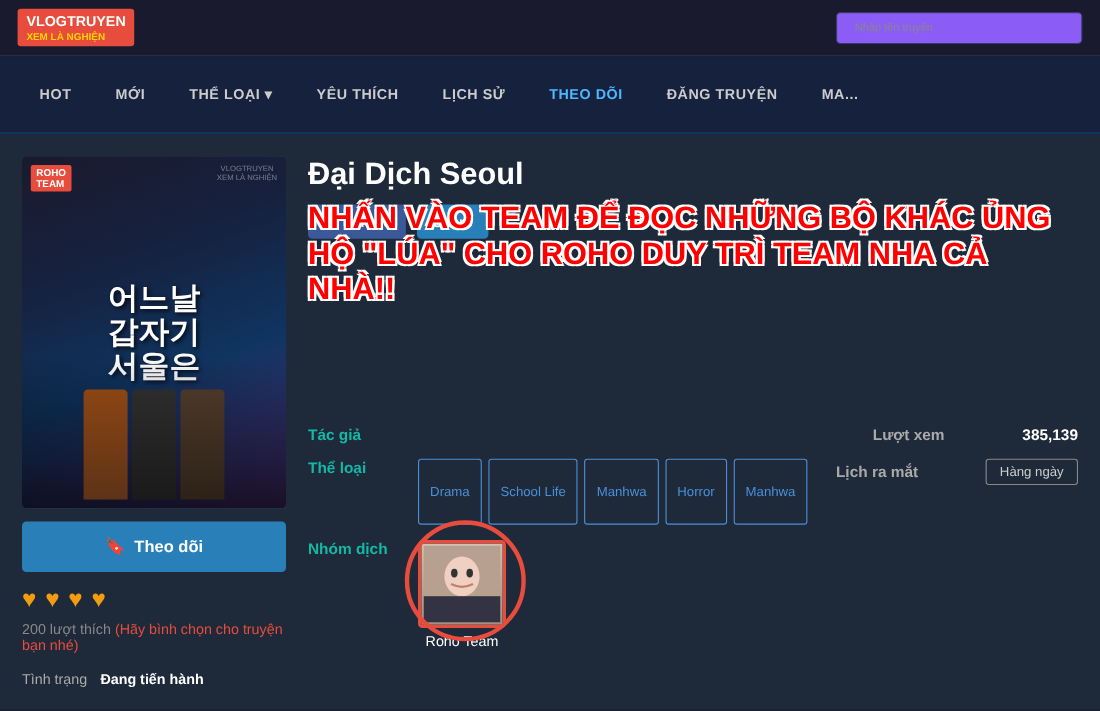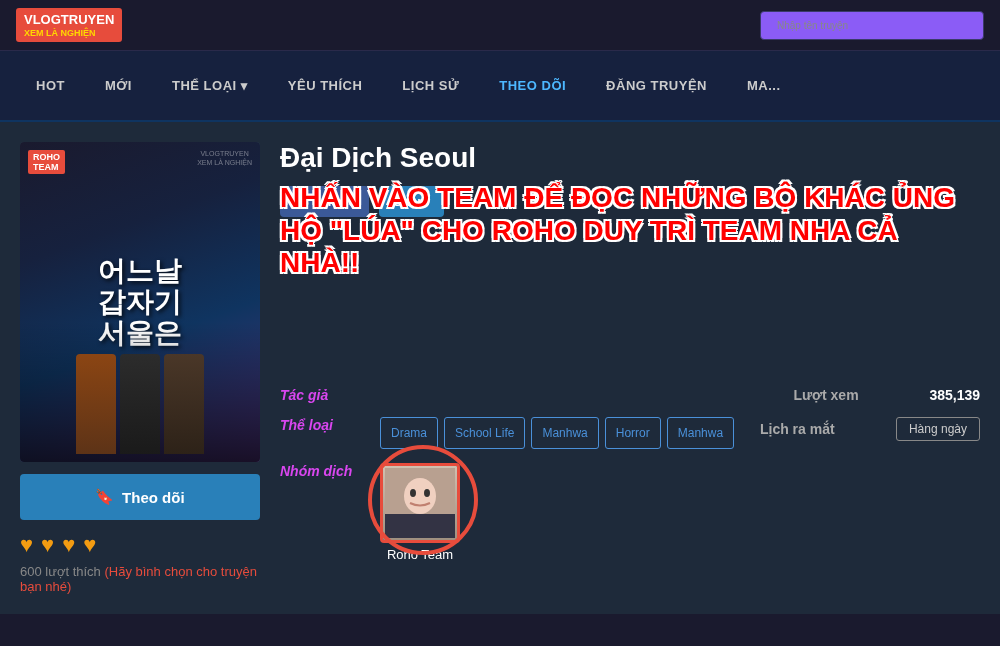--- a/index.html
+++ b/index.html
@@ -268,24 +268,23 @@
       position: relative;
       z-index: 5;
     }
     .info-row {
       display: flex;
       align-items: flex-start;
       margin-bottom: 14px;
       font-size: 14px;
     }
     .info-label {
-      color: #d946ef;
+      color: #14b8a6;
       min-width: 100px;
       font-weight: 600;
-      font-style: italic;
     }
     .info-value {
       color: #fff;
     }
     .info-right {
       margin-left: auto;
       display: flex;
       align-items: center;
       gap: 36px;
     }
@@ -301,21 +300,21 @@
 
     .genre-tags {
       display: flex;
       flex-wrap: wrap;
       gap: 6px;
     }
     .tag {
       border: 1px solid #4a90d9;
       color: #4a90d9;
       font-size: 12px;
-      padding: 8px 10px;
+      padding: 22px 10px;
       border-radius: 3px;
       cursor: pointer;
     }
 
     .release-badge {
       border: 1px solid #888;
       color: #ccc;
       font-size: 12px;
       padding: 4px 12px;
       border-radius: 3px;
@@ -413,24 +412,28 @@
       <span>Theo dõi</span>
     </div>
 
     <div class="rating-row">
       <span class="heart">♥</span>
       <span class="heart">♥</span>
       <span class="heart">♥</span>
       <span class="heart">♥</span>
     </div>
     <div class="rating-text">
-      <span>600 lượt thích</span>
+      <span>200 lượt thích</span>
       <span class="rating-link">(Hãy bình chọn cho truyện bạn nhé)</span>
     </div>
 
+    <div class="status-row">
+      <span>Tình trạng</span>
+      <span class="status-value">Đang tiến hành</span>
+    </div>
   </div>
 
   <div class="right-panel">
     <h1 class="manga-title">Đại Dịch Seoul</h1>
 
     <div class="action-row">
       <div class="like-btn">
         <span>👍</span>
         <span>Like</span>
         <span>0</span>

